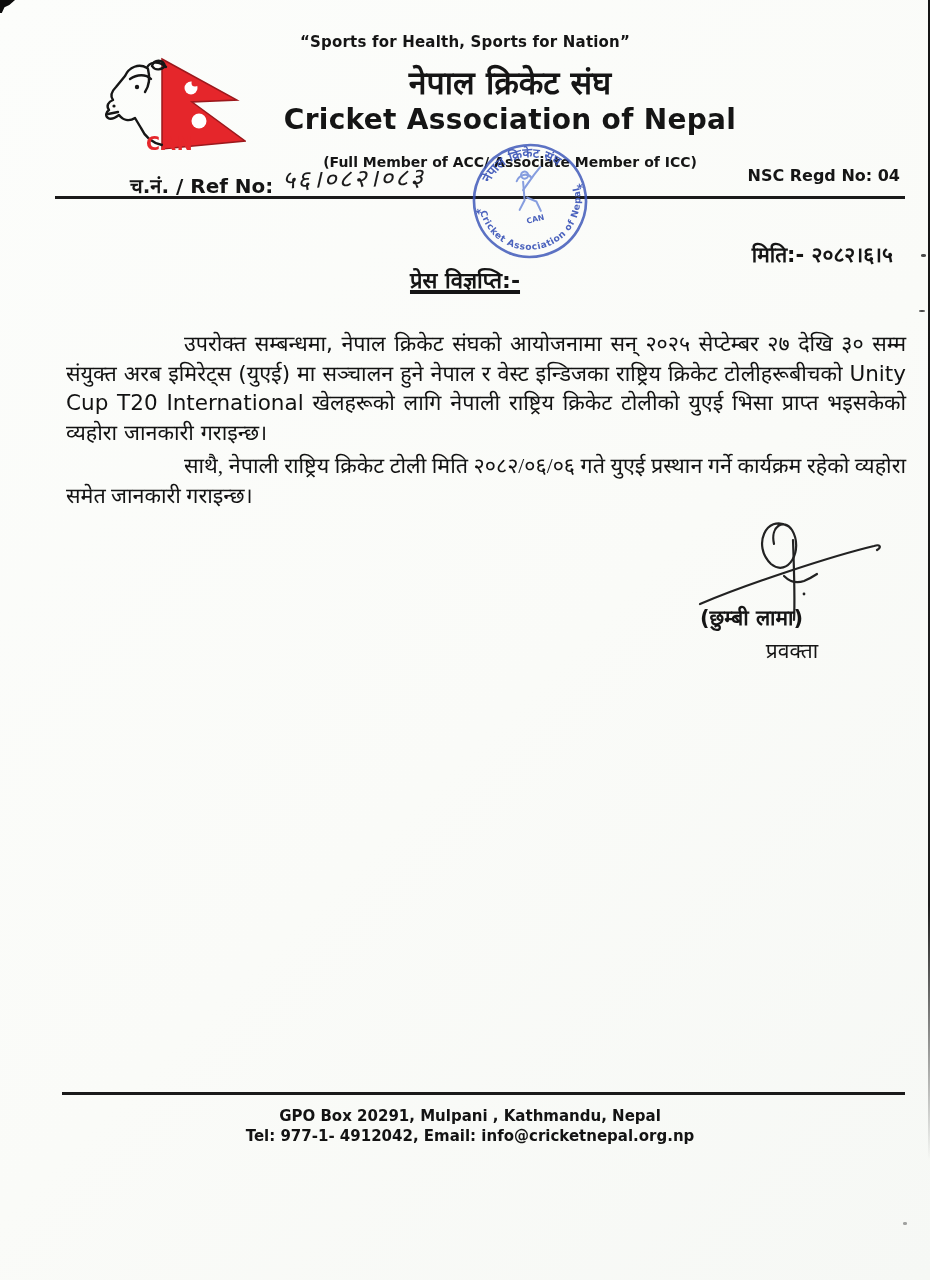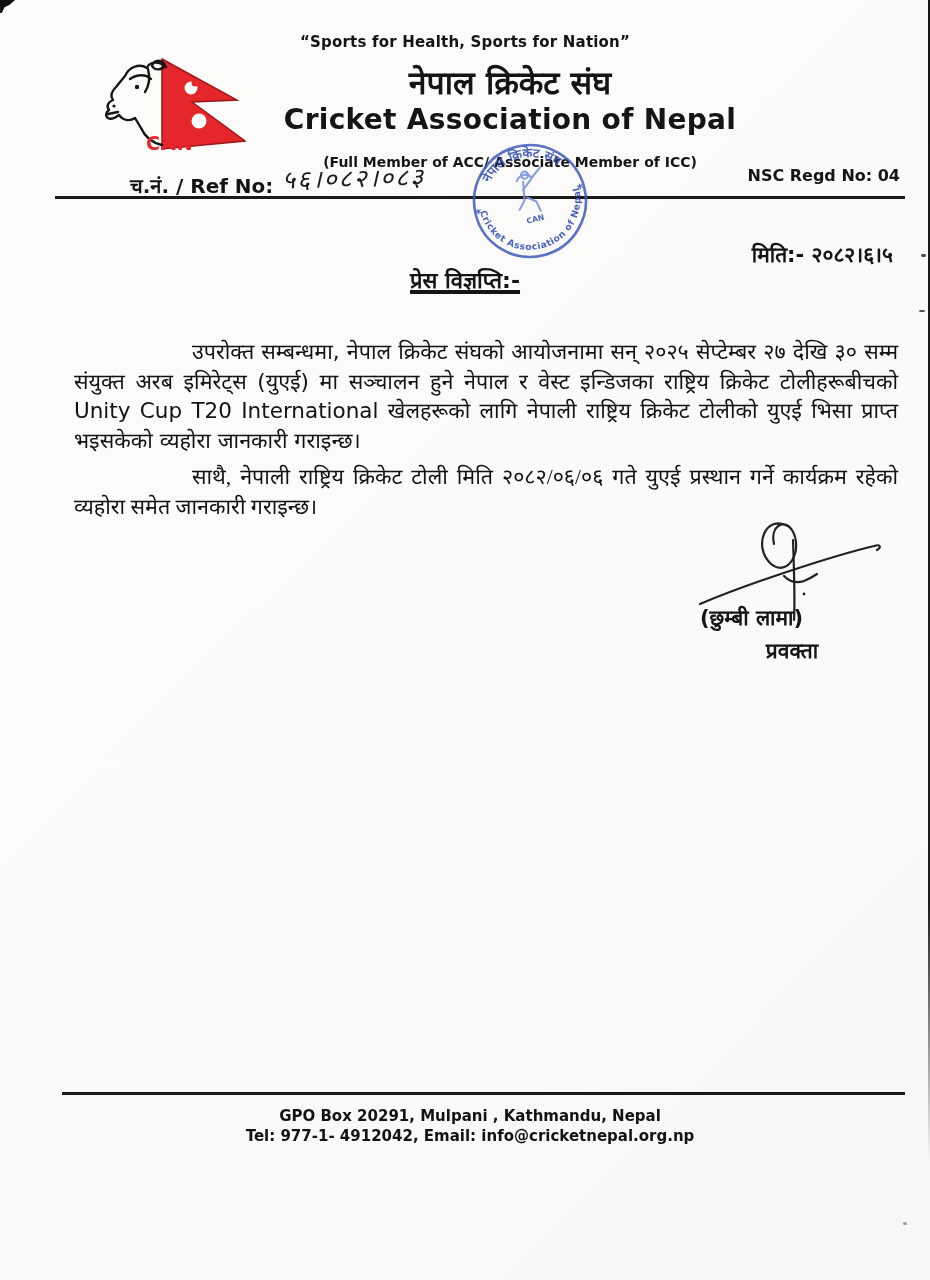--- a/index.html
+++ b/index.html
@@ -51,29 +51,29 @@
   .stamp{position:absolute;left:466px;top:140px;width:128px;height:122px;transform:rotate(-14deg);opacity:.92;}
 
   
   .heading{
     position:absolute;left:0;top:264px;width:100%;text-align:center;
     font-weight:bold;font-size:22px;text-decoration:underline;
   }
   .heading span{text-decoration:underline;text-underline-offset:4px;text-decoration-thickness:2px;}
   .body-text{position:absolute;left:66px;top:329px;width:840px;}
   .body-text p{
-    margin:8px;font-size:21.5px;line-height:29.5px;text-align:justify;
+    margin:0;font-size:21.5px;line-height:29.5px;text-align:justify;
     text-indent:118px;color:#121212;
   }
   .body-text p + p{margin-top:5px;font-family:Liberation Serif, serif;}
 
   
   .sig-svg{position:absolute;left:692px;top:512px;width:200px;height:110px;}
   .sig-name{position:absolute;left:700px;top:603px;width:200px;font-weight:bold;font-size:21px;}
-  .sig-title{position:absolute;left:692px;top:636px;width:200px;text-align:center;font-weight:bold;font-size:21px;}
+  .sig-title{position:absolute;left:692px;top:636px;width:200px;text-align:center;font-weight:normal;font-size:21px;}
 
   
   .frule{position:absolute;left:62px;top:1092px;width:843px;height:3px;background:#1a1a1a;}
   .footer{
     position:absolute;left:0;top:1106px;width:940px;text-align:center;
     font-weight:bold;font-size:15px;line-height:20px;color:#131313;
   }
 </style>
 </head>
 <body>

